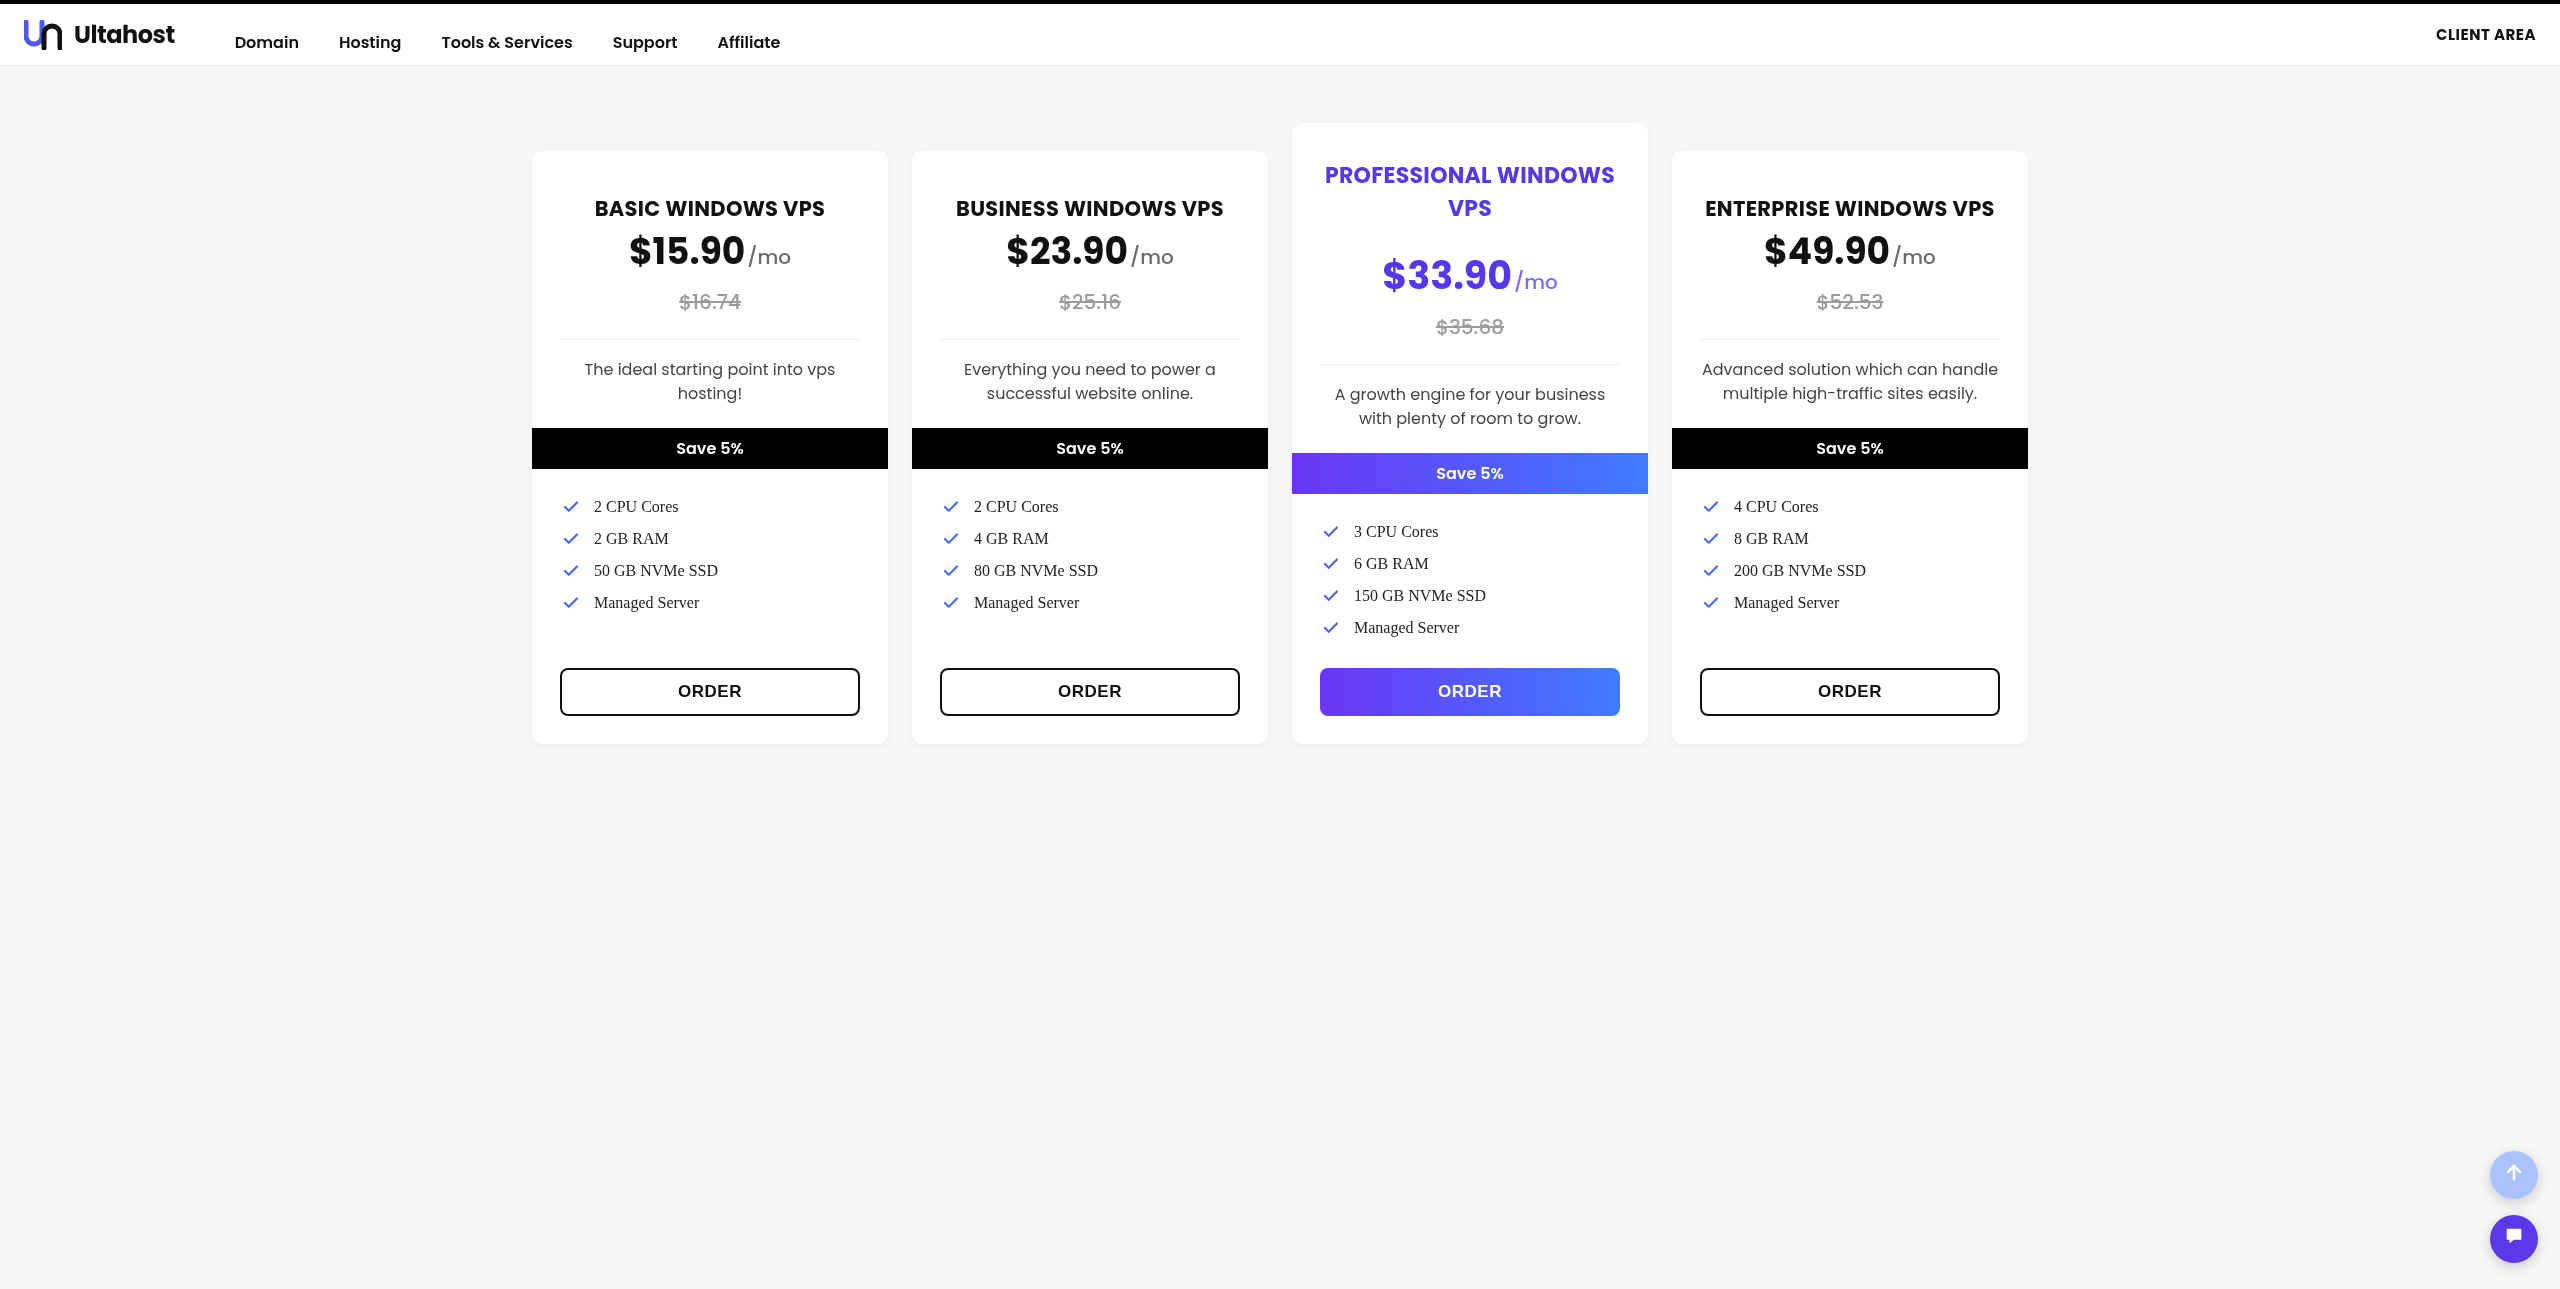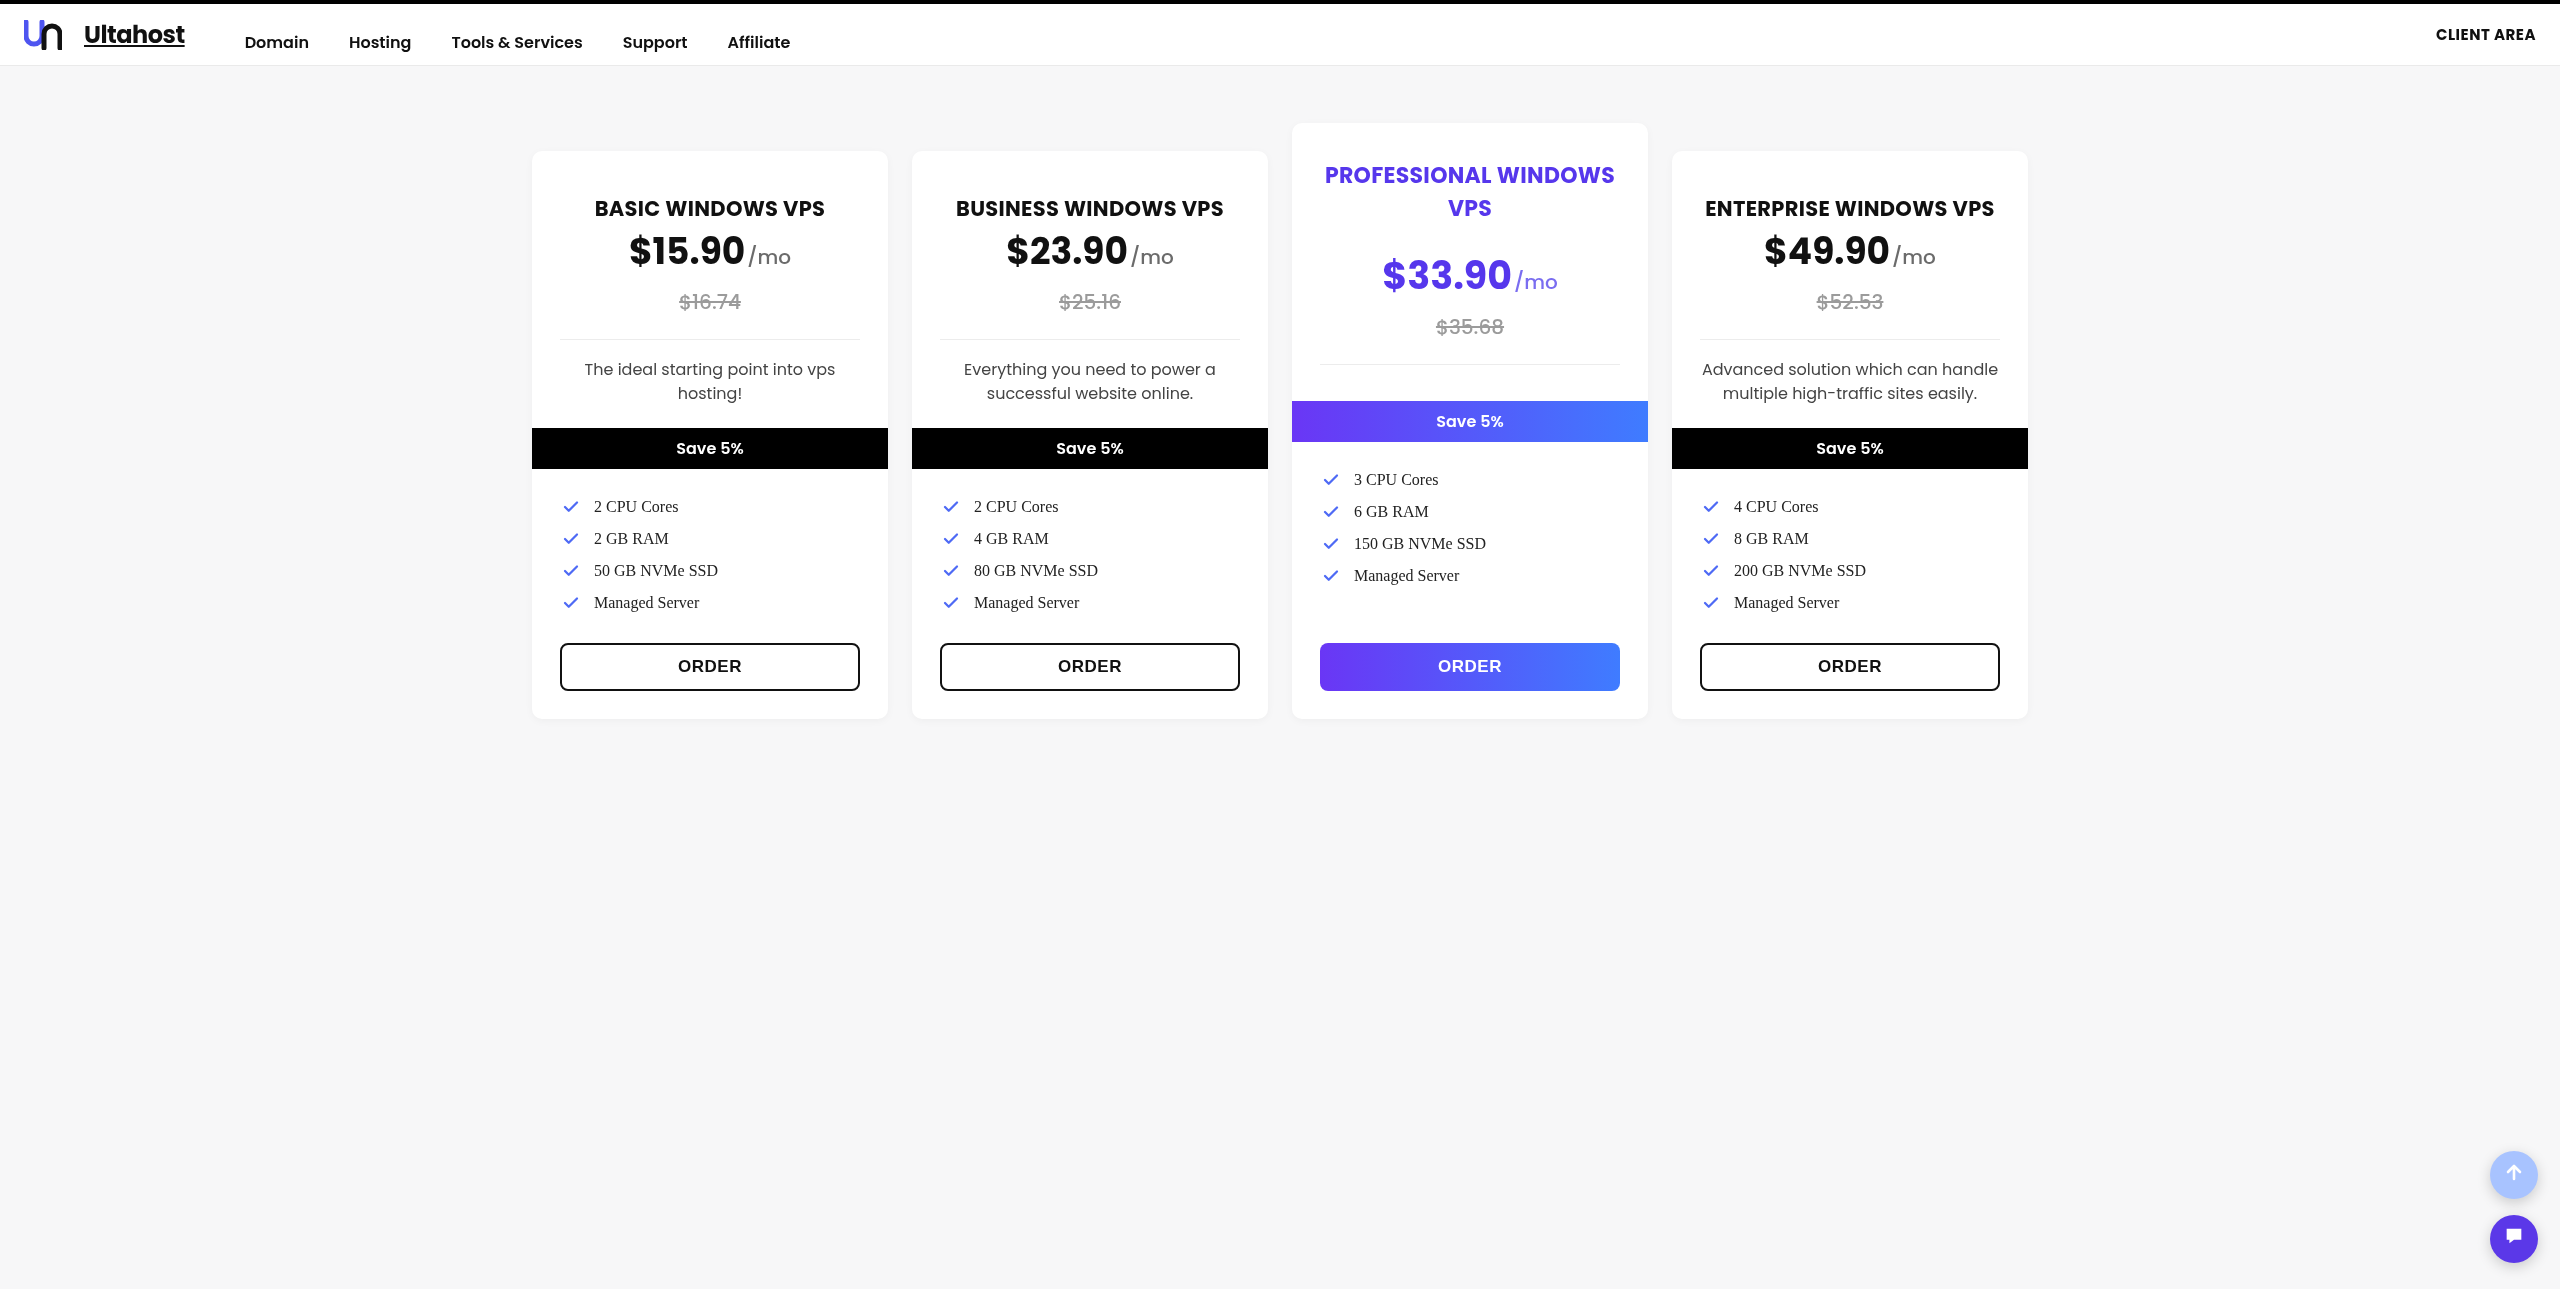--- a/index.html
+++ b/index.html
@@ -18,23 +18,22 @@
     background: #fff;
     border-bottom: 1px solid #eaeaea;
     height: 62px;
     display: flex;
     align-items: center;
     padding: 0 24px;
   }
   .logo-wrap {
     display: flex;
     align-items: center;
-    gap: 22px;
+    gap: 12px;
     margin-right: 60px;
-    text-decoration: underline;
   }
   .logo-mark {
     display: inline-flex;
     align-items: center;
   }
   .logo-text {
     font-size: 24px;
     font-weight: 700;
     color: #111;
     letter-spacing: -0.5px;
@@ -343,20 +342,21 @@
     <div class="plan-card popular">
       <div class="plan-head">
         <div class="plan-title">PROFESSIONAL WINDOWS VPS</div>
         <div class="price-line">
           <span class="price">$33.90</span>
           <span class="per">/mo</span>
         </div>
         <div class="old-price">$35.68</div>
       </div>
       <div class="divider"></div>
+      <div class="tagline">A growth engine for your business with plenty of room to grow.</div>
       <div class="save-band">Save 5%</div>
       <ul class="feature-list">
         <li>
           <span class="check-icon">
             <svg viewBox="0 0 24 24" width="18" height="18">
               <path d="M4 12l5 5L20 6" fill="none" stroke="currentColor" stroke-width="3" stroke-linecap="round" stroke-linejoin="round"></path>
             </svg>
           </span>
           <span>3 CPU Cores</span>
         </li>

